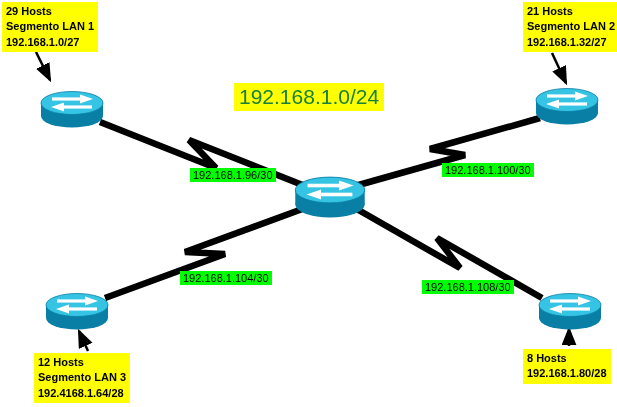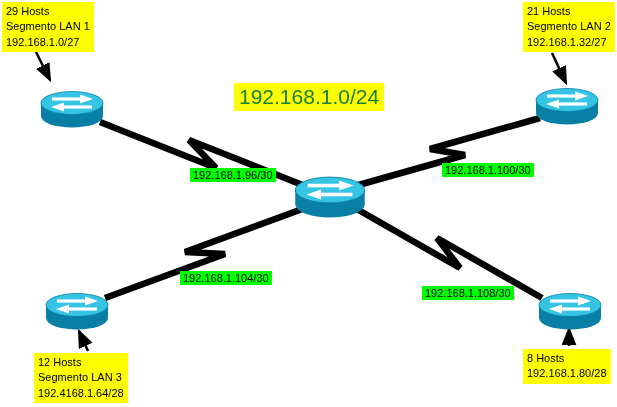--- a/index.html
+++ b/index.html
@@ -24,21 +24,21 @@
   }
   .lan-box {
     position: absolute;
     background: #ffff00;
     color: #000;
     font-size: 11px;
     line-height: 1.4;
     padding: 2px 4px;
     white-space: nowrap;
   }
-  .lan-box div { white-space: nowrap; }
+  .lan-box div { white-space: nowrap; font-weight: bold; }
   .link-label {
     position: absolute;
     background: #00ff00;
     color: #000;
     font-size: 11px;
     padding: 1px 3px;
     white-space: nowrap;
   }
 </style>
 </head>
@@ -100,15 +100,15 @@
   </div>
 
   <div class="lan-box" style="left:523px; top:349px;">
     <div>8 Hosts</div>
     <div>192.168.1.80/28</div>
   </div>
 
   <div class="link-label" style="left:146px; top:168px;margin-left:44px;">192.168.1.96/30</div>
   <div class="link-label" style="left:442px; top:163px;">192.168.1.100/30</div>
   <div class="link-label" style="left:180px; top:271px;">192.168.1.104/30</div>
-  <div class="link-label" style="left:422px; top:286px;">192.168.1.108/30</div>
+  <div class="link-label" style="left:422px; top:280px;">192.168.1.108/30</div>
 
 </div>
 
 </body></html>

